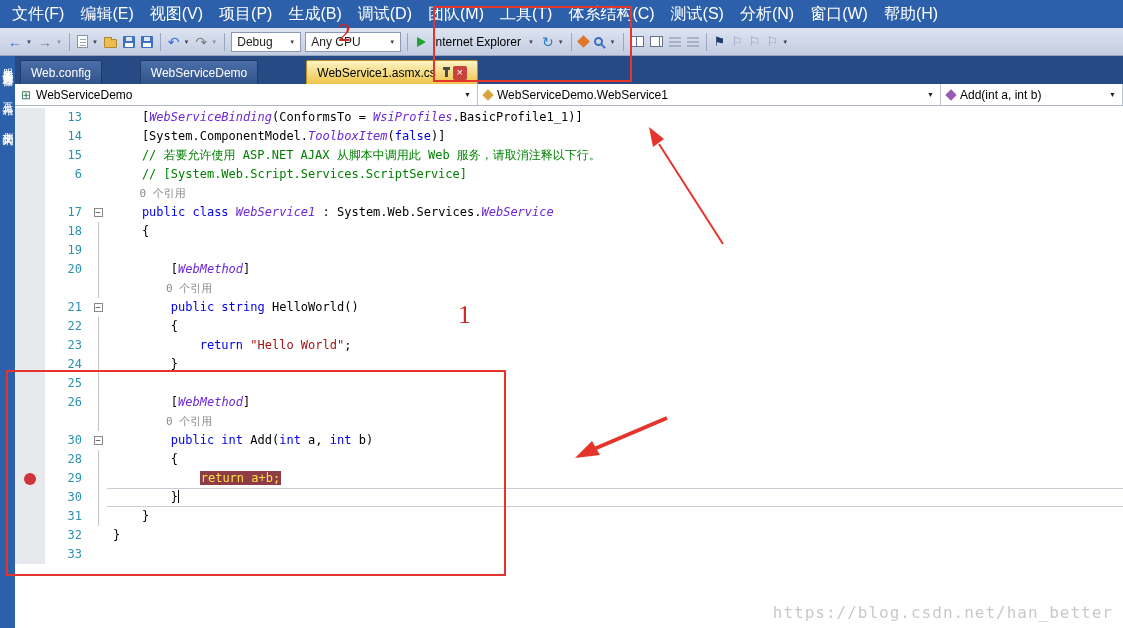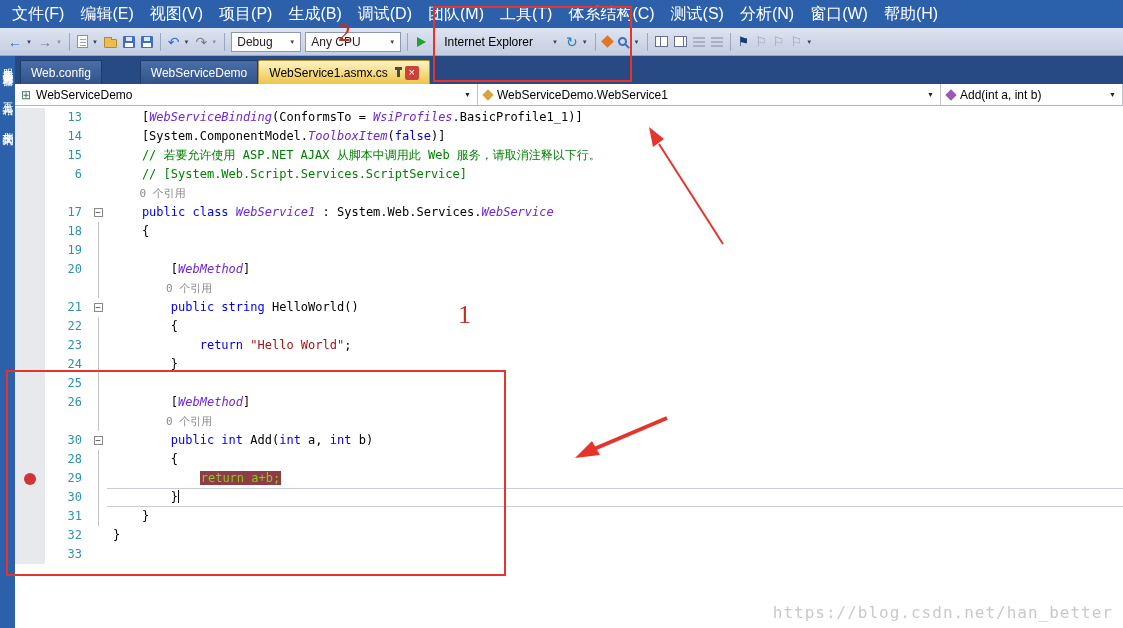--- a/index.html
+++ b/index.html
@@ -13,21 +13,21 @@
   
   .toolbar { height:28px; background:linear-gradient(#dde3f1,#c3cde1); border-bottom:1px solid #98a6c4;
              display:flex; align-items:center; padding:0 5px; font-size:12px; }
   .tb-btn { display:flex; align-items:center; gap:3px; padding:2px 3px; }
   .tb-sep { width:1px; height:18px; background:#9aa6c2; margin:0 4px; flex:none; }
   .dd { font-size:6px; color:#39425a; margin-left:1px; }
   .g-arrow { font-size:14px; line-height:14px; }
   .blue { color:#2b6cd4; } .grayed { opacity:.45; }
   .tb-combo { display:flex; align-items:center; justify-content:space-between; background:#fff;
               border:1px solid #8d99b4; height:20px; padding:0 5px; color:#222; margin:0 2px; }
-  .tb-run { display:flex; align-items:center; gap:18px; padding:2px 5px; }
+  .tb-run { display:flex; align-items:center; gap:6px; padding:2px 5px; }
   .run-tri { width:0; height:0; border-left:9px solid #1fa32c; border-top:5px solid transparent; border-bottom:5px solid transparent; }
   .i { display:inline-block; vertical-align:middle; }
   .i-page { width:11px; height:13px; background:#fff; border:1px solid #8a93a8; position:relative; }
   .i-page::after { content:""; position:absolute; left:2px; top:3px; width:6px; height:1px; background:#9aa3b8; box-shadow:0 3px 0 #9aa3b8,0 6px 0 #9aa3b8; }
   .i-folder { width:13px; height:9px; background:#edbc4e; border:1px solid #b08a2e; border-radius:1px; position:relative; margin-top:3px; }
   .i-folder::before { content:""; position:absolute; top:-3px; left:-1px; width:6px; height:2px; background:#edbc4e; border:1px solid #b08a2e; border-bottom:none; }
   .i-floppy { width:12px; height:12px; background:#3f6fc4; border-radius:1px; position:relative; }
   .i-floppy::before { content:""; position:absolute; top:1px; left:3px; width:6px; height:4px; background:#dfe8f5; }
   .i-floppy::after { content:""; position:absolute; bottom:1px; left:2px; width:8px; height:4px; background:#fff; }
   .i-mag { width:9px; height:9px; border:2px solid #3a6fc0; border-radius:50%; position:relative; margin-right:3px; }
@@ -44,21 +44,21 @@
   .vsbody { display:flex; height:572px; }
   .sidebar { width:15px; background:#2c60aa; flex:none; display:flex; flex-direction:column; align-items:center; padding-top:4px; }
   .side-tab { writing-mode:vertical-lr; text-orientation:upright; color:#fff; font-size:11px; letter-spacing:1px; margin-bottom:26px; white-space:nowrap; }
   .content { flex:1; display:flex; flex-direction:column; min-width:0; }
 
   
   .tabstrip { height:28px; background:#274a85; display:flex; align-items:flex-end; padding-left:5px; flex:none; }
   .tab { height:24px; padding:0 10px; display:flex; align-items:center; font-size:12px; color:#fff;
          background:linear-gradient(#4a6ea8,#31538b); border:1px solid #1e3a66; border-bottom:none; border-radius:2px 2px 0 0; white-space:nowrap; }
   .tab:nth-child(2) { margin-left:38px; }
-  .tab:nth-child(3) { }
+  .tab:nth-child(3) { margin-left:48px; }
   .tab.active { background:linear-gradient(#fdf3c4,#edc54a); color:#000; border-color:#b99325; }
   .tab-pin { width:3px; height:9px; background:#4a4a4a; margin-left:9px; position:relative; }
   .tab-pin::before { content:""; position:absolute; top:-1px; left:-2px; width:7px; height:3px; background:#4a4a4a; }
   .tab-close { width:14px; height:14px; background:#c8433c; color:#fff; font-size:11px; line-height:13px; text-align:center; border-radius:2px; margin-left:5px; }
 
   
   .navbar { height:22px; background:#fff; border-bottom:1px solid #aeb4c2; display:flex; font-size:12px; flex:none; }
   .nav-cell { display:flex; align-items:center; padding:0 6px; border-right:1px solid #c0c4cc; gap:5px; }
   .nav-cell .nav-caret { margin-left:auto; font-size:7px; color:#222; }
   .nc1 { width:463px; } .nc2 { width:463px; } .nc3 { flex:1; }
@@ -73,21 +73,21 @@
   .bp-dot { width:12px; height:12px; border-radius:50%; background:#d13438; }
   .ed-num { width:44px; flex:none; text-align:right; padding-right:7px; color:#2b91af; }
   .ed-outline { width:18px; flex:none; display:flex; align-items:center; justify-content:center; }
   .ed-outline.guide { background:linear-gradient(#c4c4c4,#c4c4c4) center/1px 100% no-repeat; }
   .collapse-box { width:9px; height:9px; border:1px solid #888; background:#fff; font-size:9px; line-height:7px; text-align:center; color:#333; font-family:"DejaVu Sans Mono", monospace; }
   .ed-body { flex:1; white-space:pre; padding-left:6px; }
   .ed-row.cur .ed-body { box-shadow:inset 0 1px 0 #c9cdd8, inset 0 -1px 0 #c9cdd8; }
   .sg-p { color:#000; } .sg-k { color:#0000e8; } .sg-t { color:#6d28d9;font-style:italic; }
   .sg-s { color:#a31515; } .sg-c { color:#008000; }
   .sg-r { color:#8a8a8a; font-size:11px; }
-  .sg-h { background:#8e3d46; color:#84cc16; padding:0 1px; }
+  .sg-h { background:#8e3d46; color:#fde047; padding:0 1px; }
   .caret-bar { display:inline-block; width:1px; height:13px; background:#000; vertical-align:-2px; }
 
   
   .watermark { position:absolute; right:10px; bottom:6px; color:#c9c9c9; font-family:"DejaVu Sans Mono", monospace; font-size:16px; letter-spacing:1px; z-index:5; }
 
   
   .anno-rect { position:absolute; border:2px solid #e5342b; z-index:100; pointer-events:none; }
   #anno-rect-toolbar { left:433px; top:6px; width:199px; height:76px; }
   #anno-rect-code { left:6px; top:370px; width:500px; height:206px; }
   .anno-num { position:absolute; color:#cf2a21; font-family:"Liberation Serif", serif; font-size:26px; z-index:101; pointer-events:none; }

